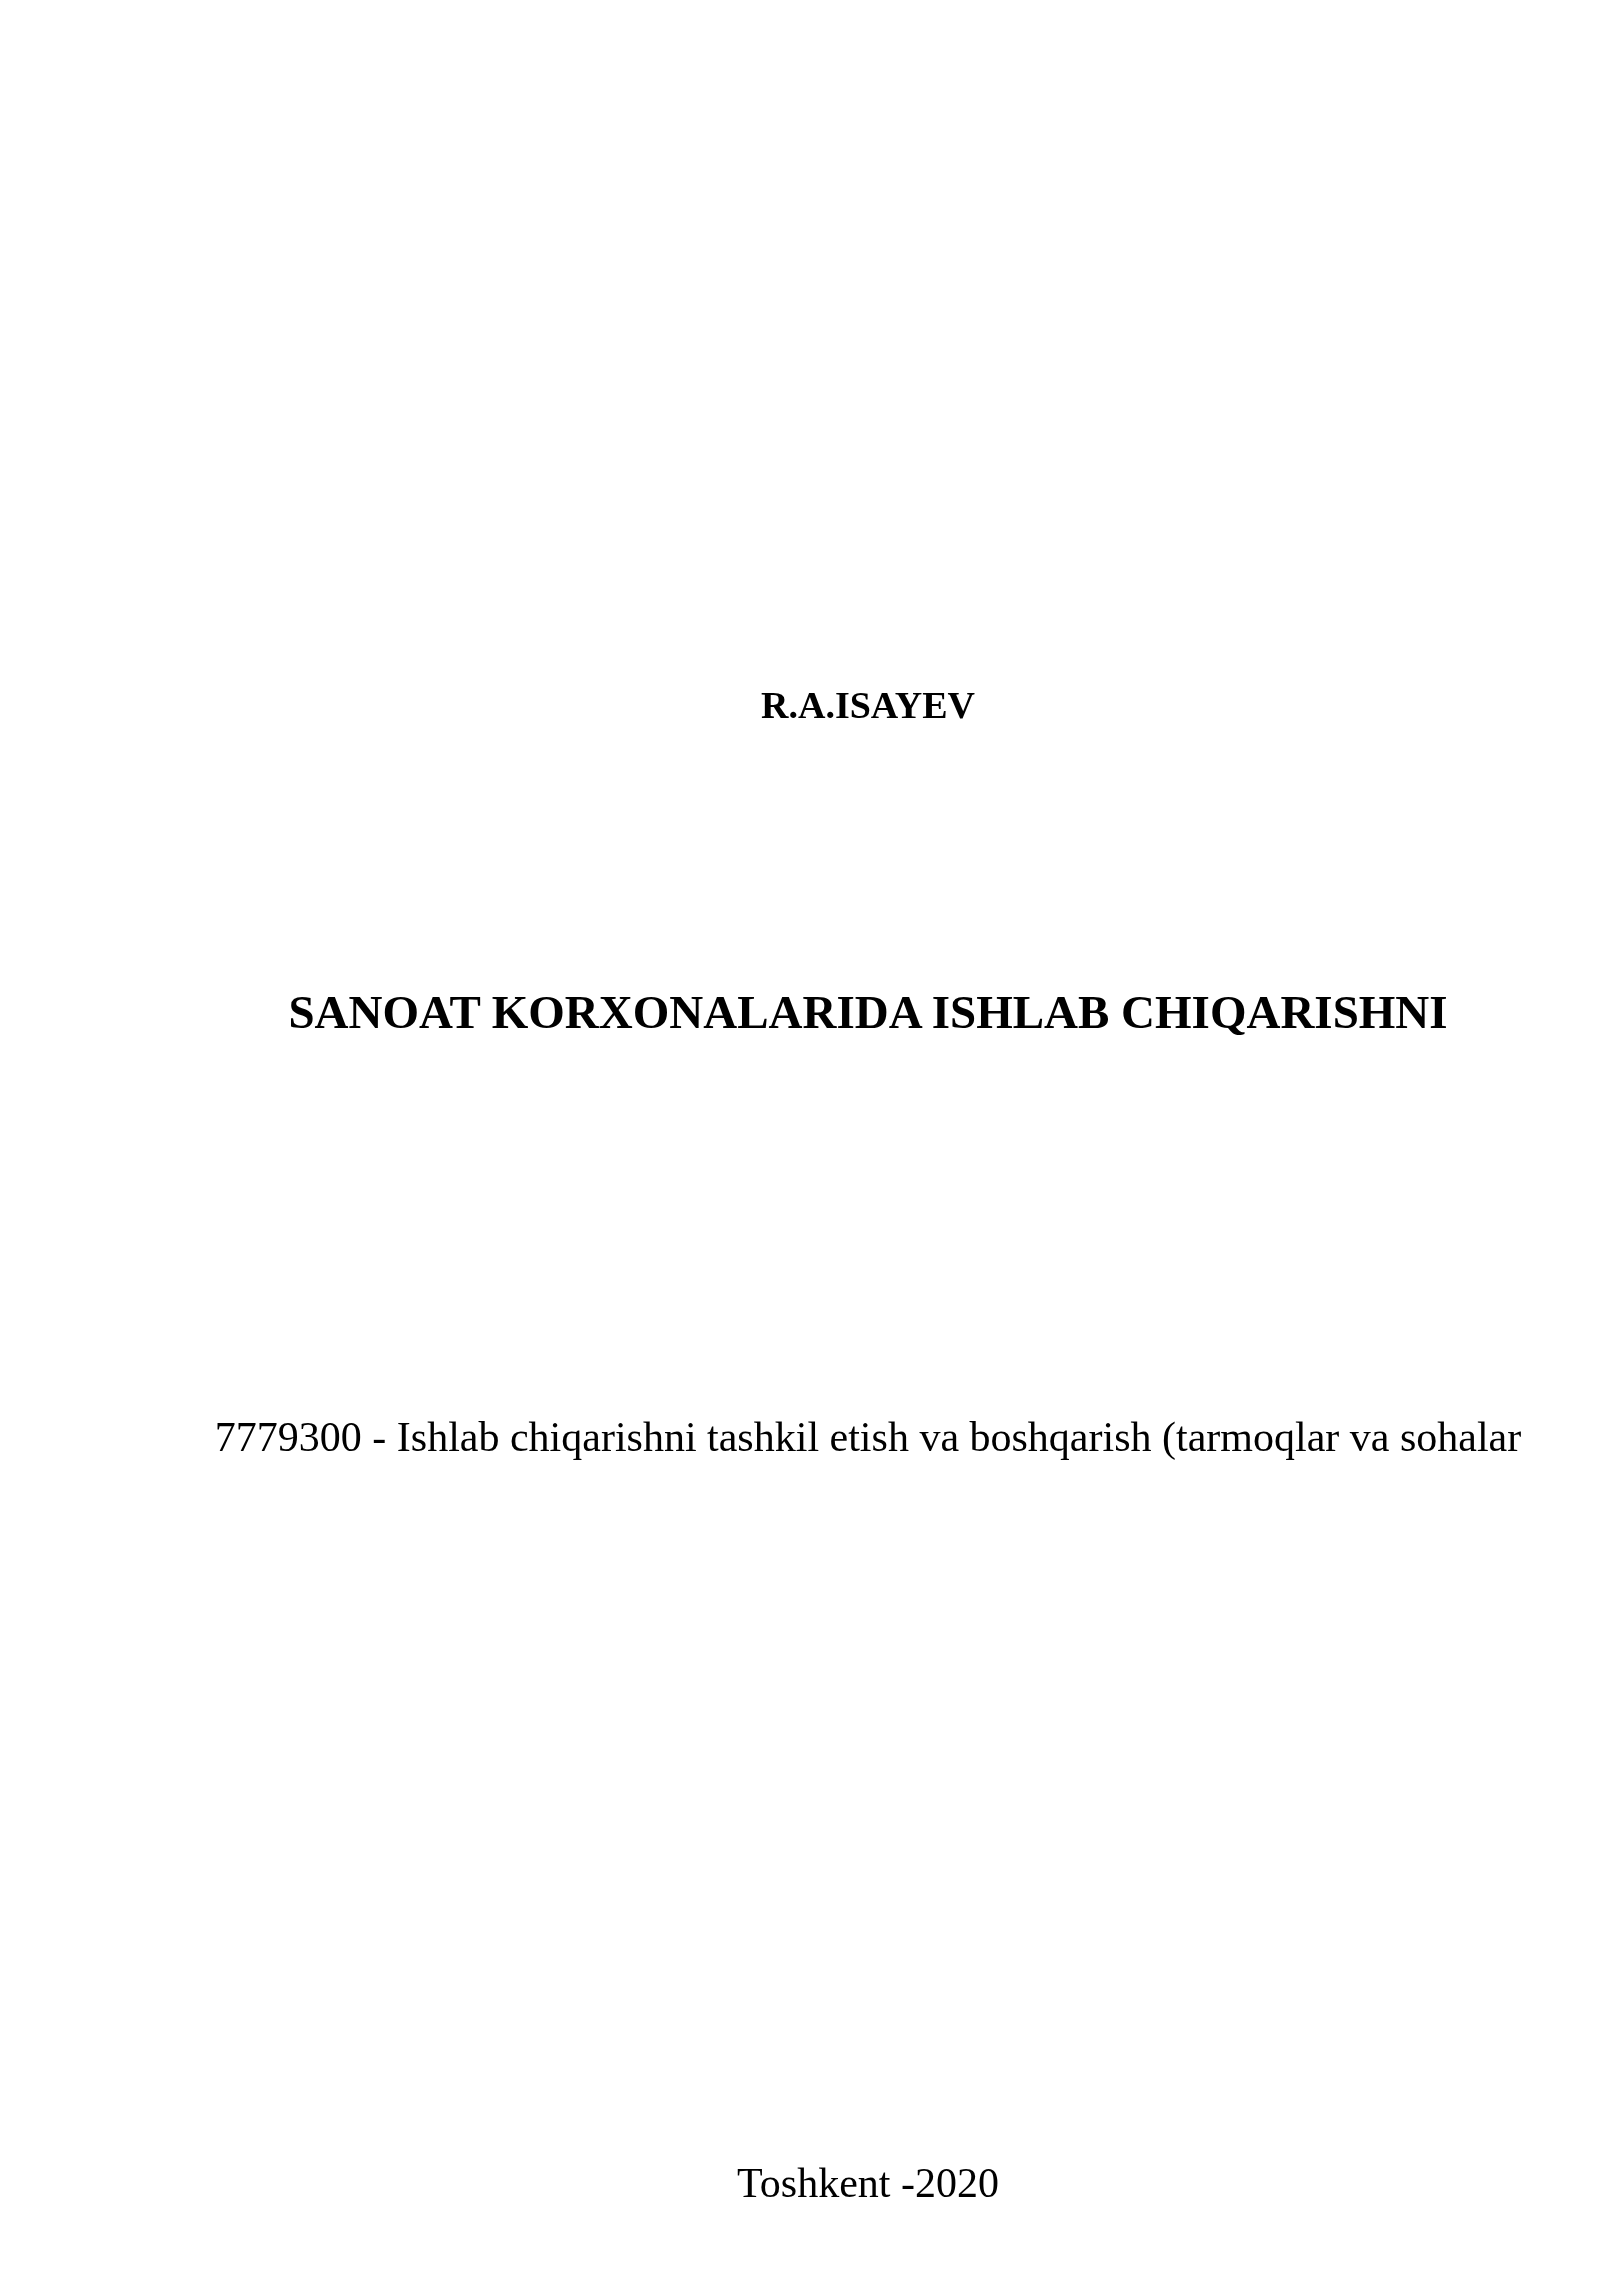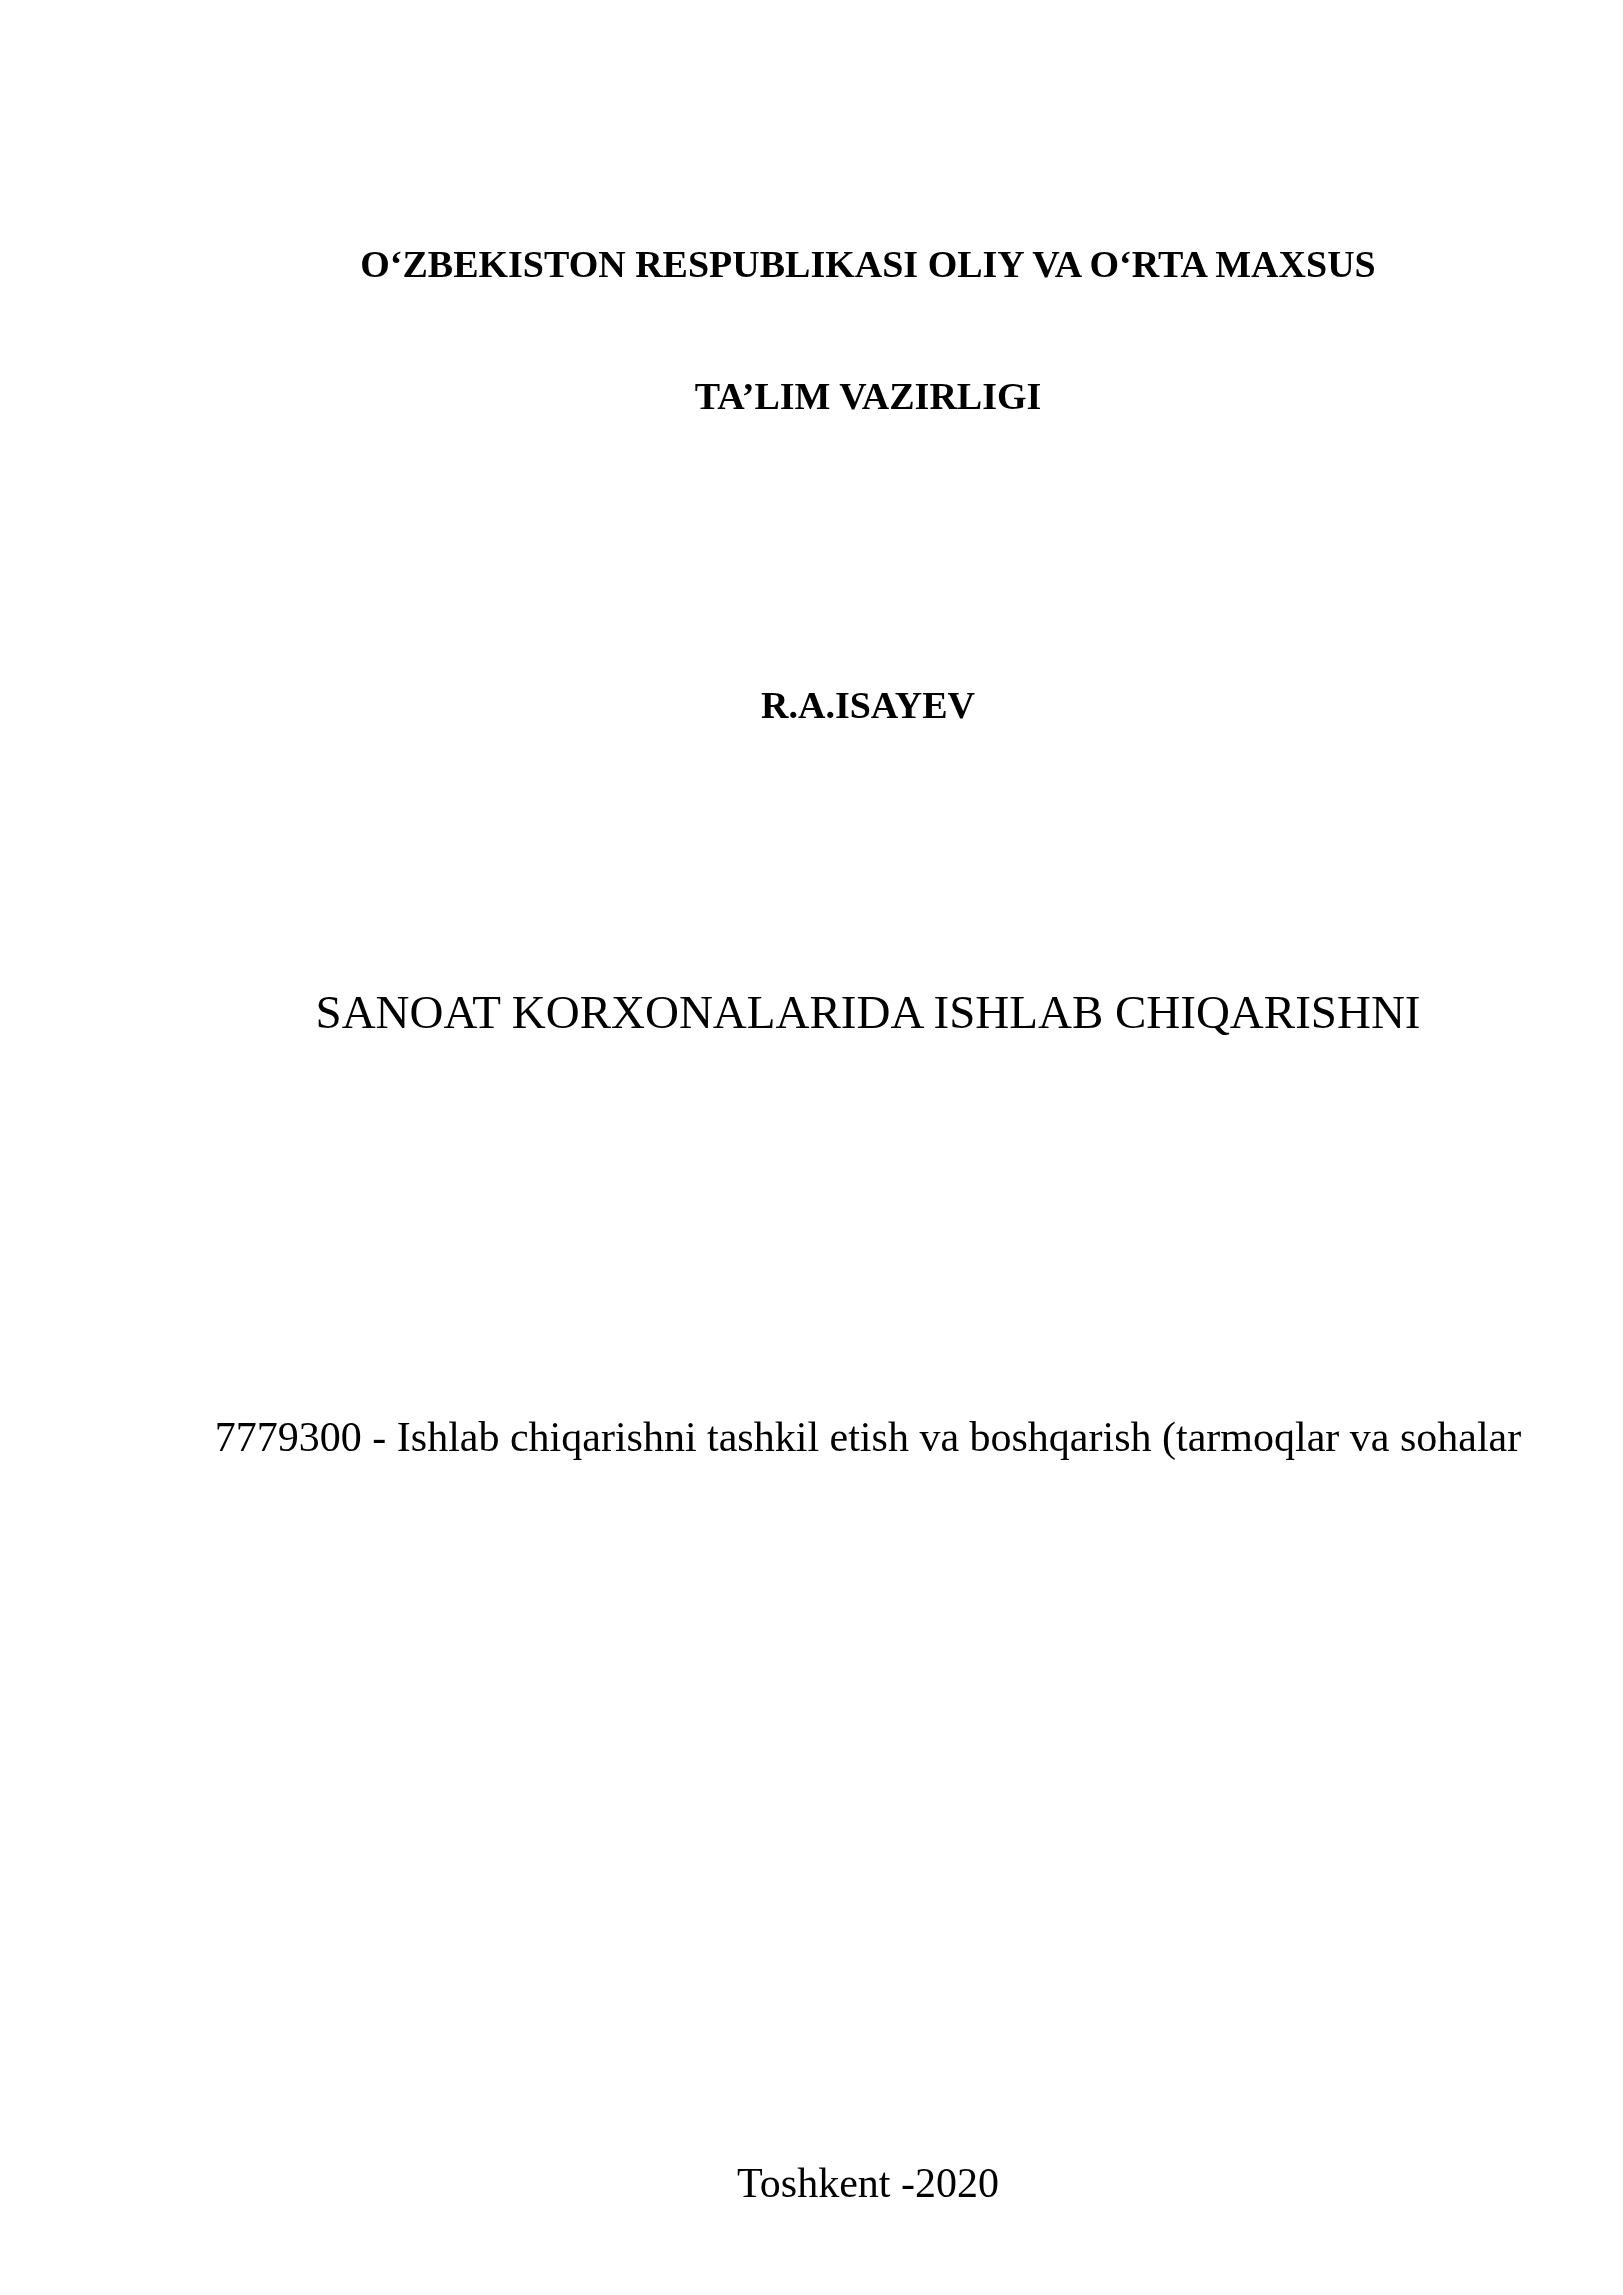--- a/index.html
+++ b/index.html
@@ -39,44 +39,40 @@
   .author {
     top: 595px;
     font-size: 38px;
     line-height: 44px;
     font-weight: bold;
   }
   .main-title {
     top: 877px;
     font-size: 47px;
     line-height: 54px;
-    font-weight: normal;
+    font-weight: bold;
   }
   .subtitle {
     top: 1320px;
     font-size: 42px;
     line-height: 47px;
     font-weight: normal;
   }
   .imprint {
     top: 2066px;
     font-size: 42px;
     line-height: 47px;
     font-weight: normal;
   }
 </style>
 </head>
 <body>
 
 <div class="page">
 
-  <div class="block ministry">
-    <div>O‘ZBEKISTON RESPUBLIKASI OLIY VA O‘RTA MAXSUS</div>
-    <div>TA’LIM VAZIRLIGI</div>
-  </div>
 
 
   <div class="block author">
     <div>R.A.ISAYEV</div>
   </div>
 
   <div class="block main-title">
     <div>SANOAT KORXONALARIDA ISHLAB CHIQARISHNI</div>
   </div>
 

